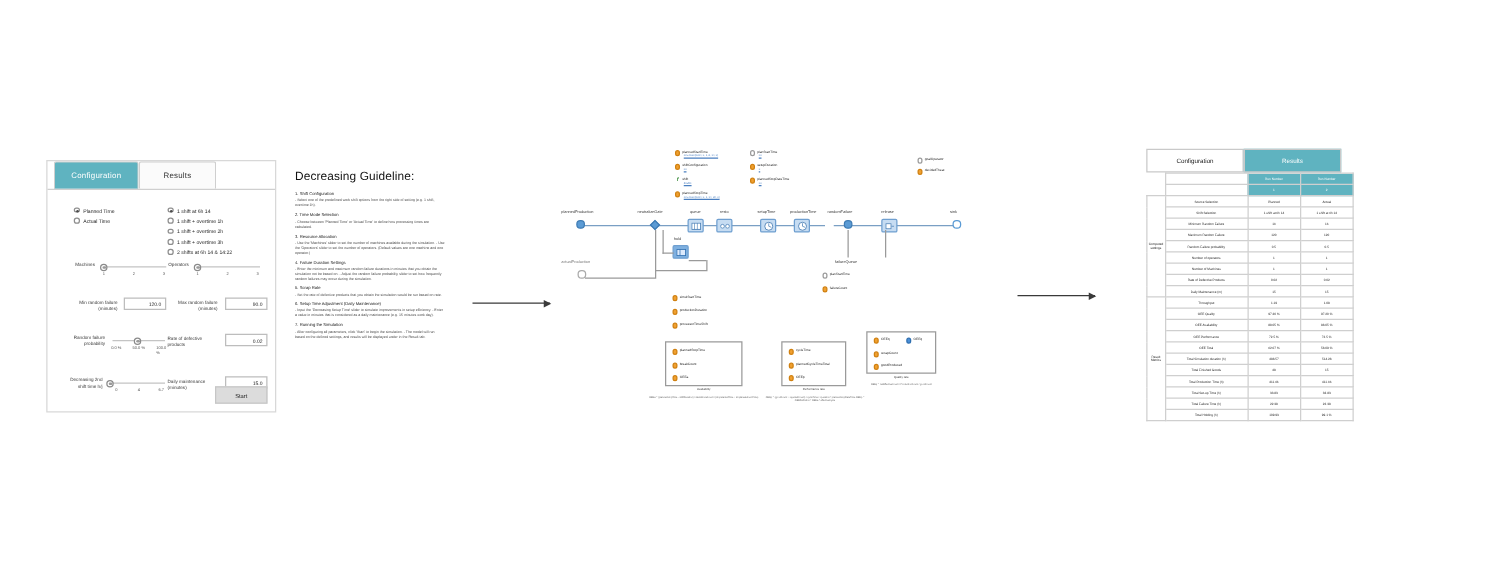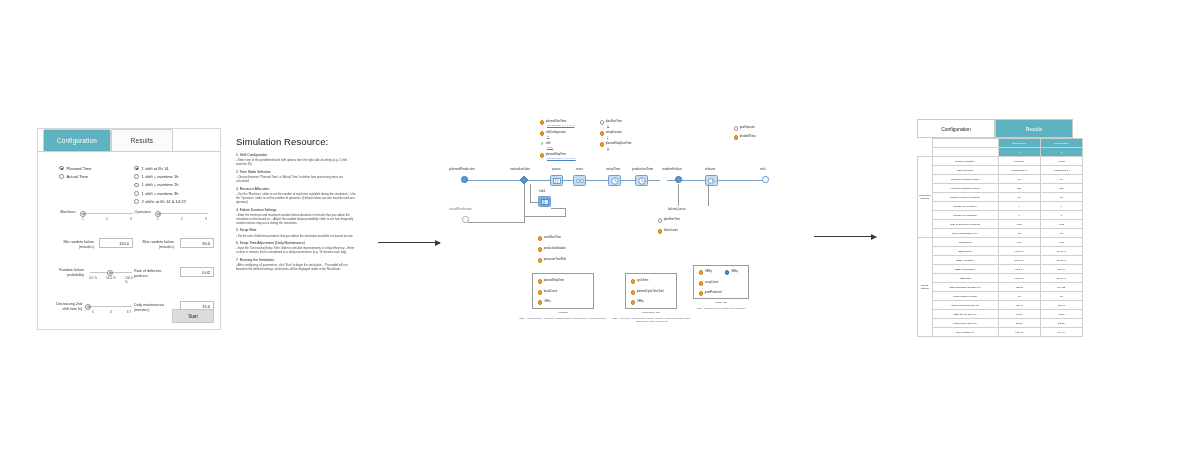--- a/index.html
+++ b/index.html
@@ -252,21 +252,21 @@
       <div class="field" style="left:96px; top:150px; width:84px;">
         <span class="flabel" style="position:absolute; left:0; top:1px; width:40px; text-align:left;">Daily maintenance (minutes)</span>
         <div class="numbox" style="position:absolute; left:46px; top:-1px; width:34px;">15.0</div>
       </div>
 
       <div id="startbtn">Start</div>
     </div>
   </div>
 
   <div id="doc">
-    <div id="doctitle">Simulation Resource:</div>
+    <div id="doctitle">Decreasing Guideline:</div>
 
     <div class="sec">
       <div class="sech">1. Shift Configuration</div>
       <div class="secp">- Select one of the predefined work shift options from the right side of setting (e.g. 1 shift, overtime 1h).</div>
     </div>
     <div class="sec">
       <div class="sech">2. Time Mode Selection</div>
       <div class="secp">- Choose between 'Planned Time' or 'Actual Time' to define how processing times are calculated.</div>
     </div>
     <div class="sec">

